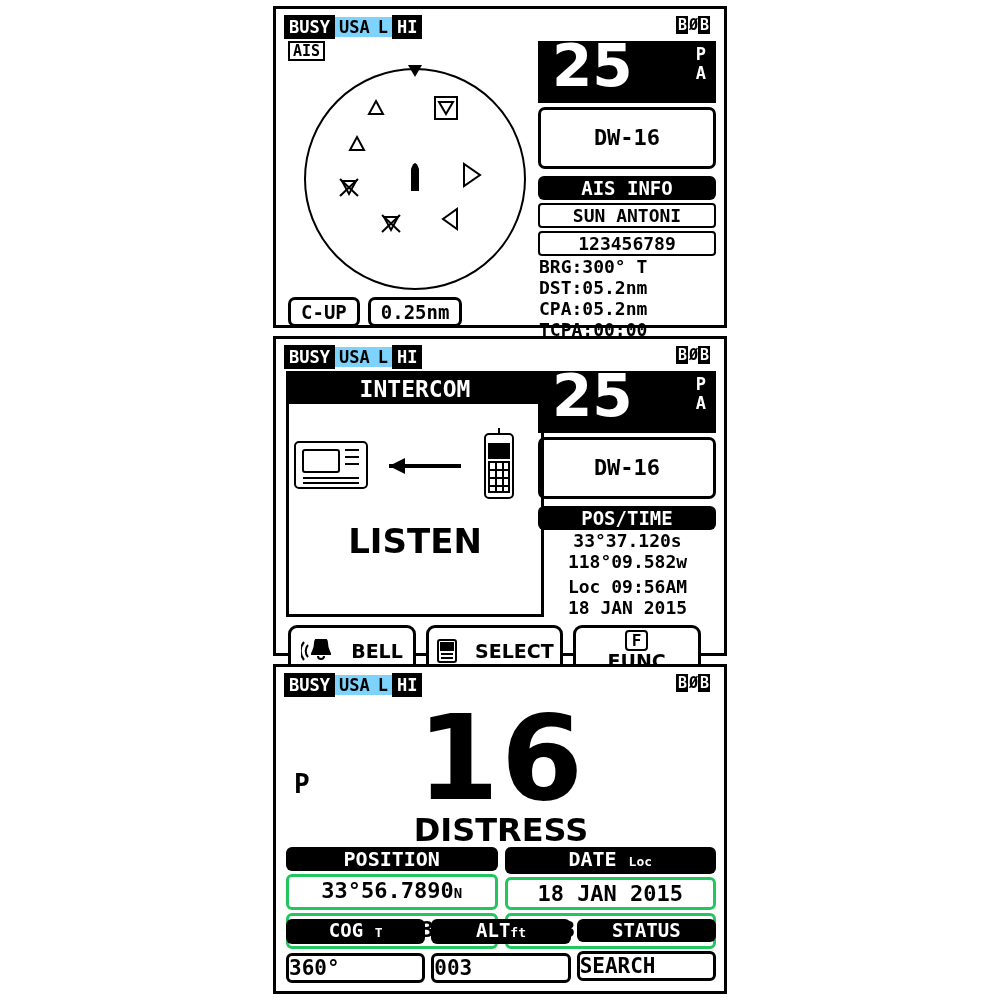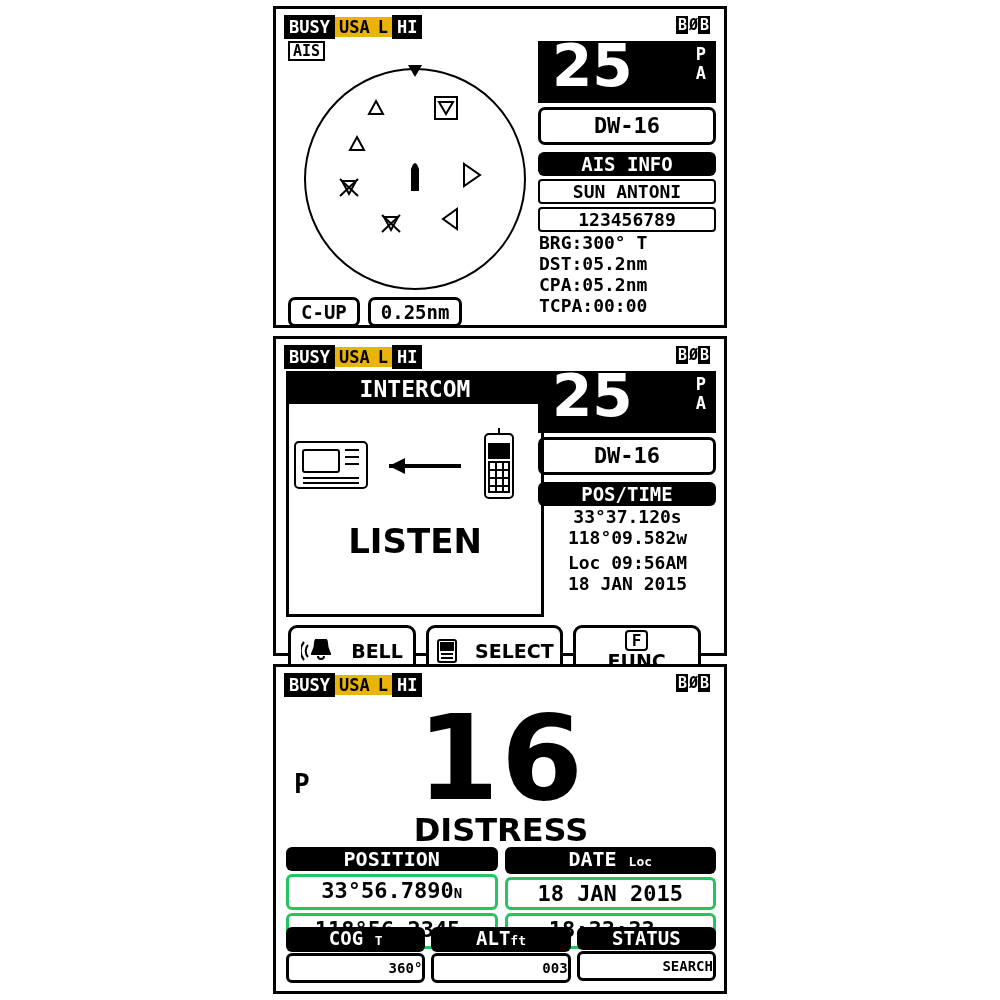--- a/index.html
+++ b/index.html
@@ -10,42 +10,42 @@
   #screen-ais{top:6px;height:322px;}
   #screen-intercom{top:336px;height:320px;}
   #screen-distress{top:664px;height:330px;}
 
   .inner{position:absolute;inset:0;padding:6px 8px;box-sizing:border-box;}
 
   
   .statusbar{position:relative;height:26px;}
   .tag{display:inline-block;border:2px solid #000;background:#000;color:#fff;
        font-weight:bold;font-size:17px;line-height:18px;padding:1px 3px;vertical-align:middle;}
-  .tag.plain{background:#eab308;color:#000;border:none;padding:1px 4px;}
+  .tag.plain{background:#7dd3fc;color:#000;border:none;padding:1px 4px;}
   .bobicon{position:absolute;right:6px;top:1px;font-size:15px;letter-spacing:-1px;font-weight:bold;}
   .bob-b{display:inline-block;background:#000;color:#fff;padding:0 2px;}
   .bob-mid{display:inline-block;padding:0 1px;}
 
   
   .radar-wrap{position:absolute;left:10px;top:32px;width:258px;height:252px;}
   .aistag{position:absolute;left:2px;top:0;border:2px solid #000;font-weight:bold;font-size:15px;
           line-height:16px;padding:0 3px;background:#fff;}
   .radar-svg{position:absolute;left:0;top:18px;}
   .bottombar{position:absolute;left:12px;top:288px;display:flex;gap:8px;}
   .pill{border:3px solid #000;border-radius:7px;font-weight:bold;font-size:19px;
         line-height:20px;padding:2px 10px;background:#fff;}
 
   
   .rightcol{position:absolute;right:8px;top:32px;width:178px;}
   .chanbox{background:#000;color:#fff;position:relative;height:62px;}
   .chanbox .num{position:absolute;left:14px;top:-6px;font-size:58px;font-weight:bold;line-height:62px;
                 font-family:"DejaVu Sans","Liberation Sans",sans-serif;}
   .chanbox .pa{position:absolute;right:10px;top:4px;font-size:17px;font-weight:bold;line-height:19px;text-align:left;}
   .dwbox{border:3px solid #000;border-radius:7px;margin-top:4px;text-align:center;
-         font-size:22px;font-weight:bold;line-height:24px;padding:4px 0;}
+         font-size:22px;font-weight:bold;line-height:24px;padding:16px 0;}
   .hdr{background:#000;color:#fff;text-align:center;font-weight:bold;font-size:19px;line-height:22px;
        border-radius:6px;margin-top:7px;padding:1px 0;}
   .row{border:2px solid #000;border-radius:4px;margin-top:3px;text-align:center;font-weight:bold;
        font-size:18px;line-height:21px;}
   .rowl{font-weight:bold;font-size:18px;line-height:21px;text-align:left;padding-left:1px;}
 
   
   .icom-main{position:absolute;left:10px;top:32px;width:258px;height:246px;border:3px solid #000;box-sizing:border-box;}
   .icom-title{background:#000;color:#fff;text-align:center;font-weight:bold;font-size:23px;line-height:30px;}
   .icom-listen{text-align:center;font-weight:bold;font-size:34px;line-height:38px;
@@ -68,22 +68,22 @@
   .grid2{position:absolute;left:10px;right:8px;top:180px;display:flex;gap:7px;}
   .cell{flex:1;}
   .cell .hdr2{background:#000;color:#fff;text-align:center;font-weight:bold;font-size:20px;
               line-height:24px;border-radius:6px;}
   .cell .val{border:3px solid #22c55e;border-radius:6px;text-align:center;font-weight:bold;
              font-size:22px;line-height:25px;margin-top:3px;padding:1px 0;}
   .grid4{position:absolute;left:10px;right:8px;bottom:8px;display:flex;gap:6px;}
   .g4{flex:1;}
   .g4 .hdr3{background:#000;color:#fff;text-align:center;font-weight:bold;font-size:19px;
             line-height:23px;border-radius:6px;}
-  .g4 .val3{border:3px solid #000;border-radius:6px;text-align:right;font-weight:bold;
-            font-size:14px;line-height:24px;margin-top:1px;}
+  .g4 .val3{border:3px solid #000;border-radius:6px;text-align:left;font-weight:bold;
+            font-size:21px;line-height:24px;margin-top:9px;}
   .sm{font-size:13px;}
   .sm2{font-size:14px;}
 </style>
 </head>
 <body>
 
 <div class="stage">
 
   <div class="screen" id="screen-ais">
     <div class="inner">

